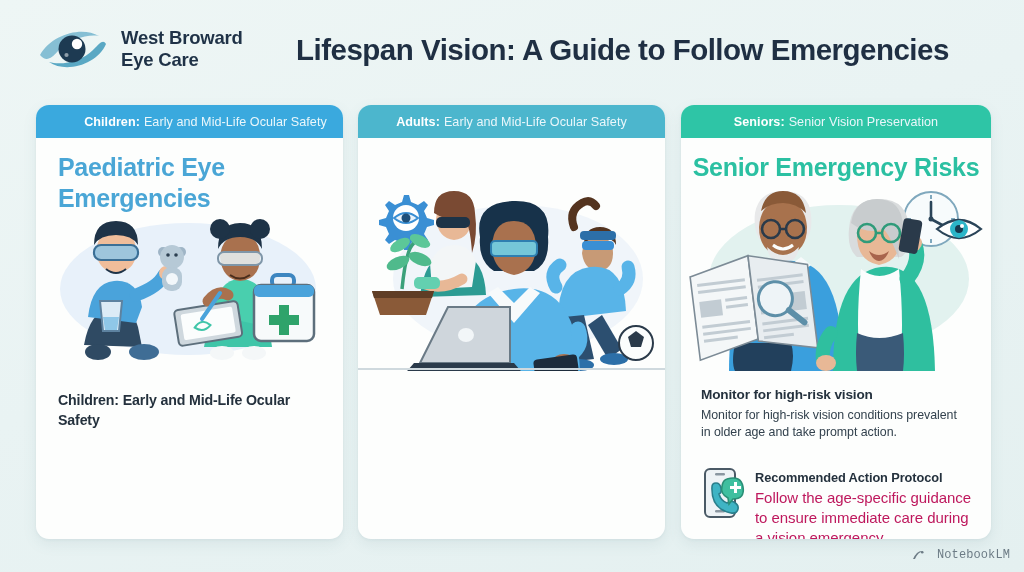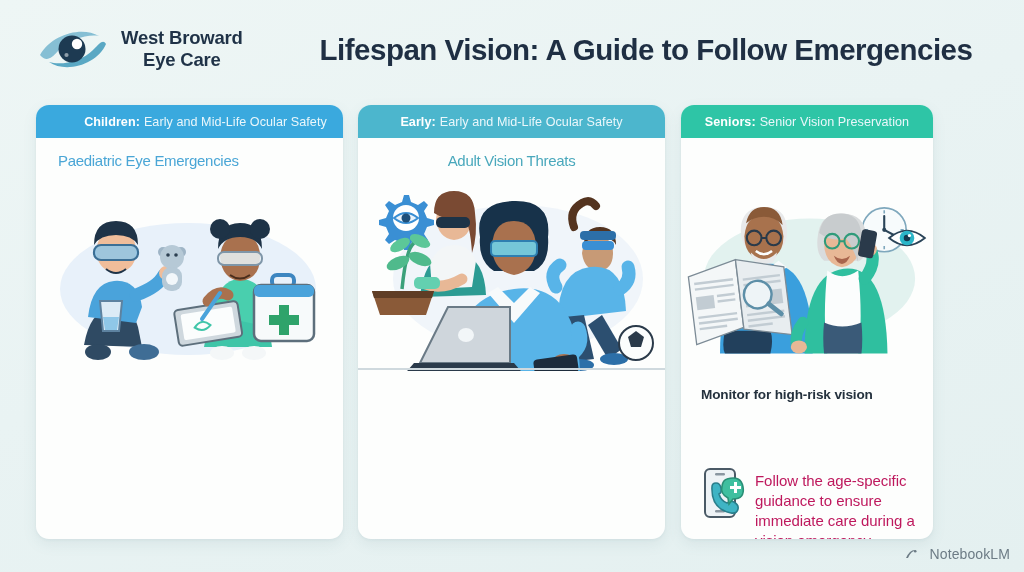--- a/index.html
+++ b/index.html
@@ -5,21 +5,21 @@
   html,body{margin:0;padding:0;}
   body{
     width:1024px;height:572px;overflow:hidden;
     font-family:"Liberation Sans","DejaVu Sans",sans-serif;
     background:linear-gradient(160deg,#eef6f5 0%,#e9f3f3 45%,#e4f0f0 100%);
     position:relative;
   }
   .page{position:absolute;inset:0;}
 
   
-  .header{position:absolute;left:0;top:0;width:912px;height:96px;text-align:center;}
+  .header{position:absolute;left:0;top:0;width:912px;height:96px;}
   .brand{position:absolute;left:36px;top:24px;display:flex;align-items:center;gap:11px;}
   .brand-logo{width:74px;height:50px;flex:0 0 auto;}
   .brand-name{
     font-size:18.5px;font-weight:700;line-height:1.17;color:#1f3247;
     letter-spacing:-.2px;white-space:pre-line;
   }
   .page-title{
     position:absolute;left:296px;top:33px;width:700px;
     font-size:29.5px;font-weight:700;color:#1f2f43;letter-spacing:-.5px;
     white-space:nowrap;
@@ -28,33 +28,33 @@
   
   .cards{position:absolute;left:0;top:105px;width:1024px;height:435px;}
   .card{
     position:absolute;top:0;width:307px;height:434px;
     background:#fdfefd;border-radius:13px;
     box-shadow:0 5px 14px rgba(92,130,140,.10),0 1px 3px rgba(92,130,140,.08);
     overflow:hidden;
   }
   .card.c1{left:36px;}
   .card.c2{left:358px;}
-  .card.c3{left:681px;width:252px;}
+  .card.c3{left:681px;width:310px;}
 
   .card-band{
     height:33px;display:flex;align-items:center;justify-content:center;
     font-size:12.6px;color:#eaf7fb;letter-spacing:.05px;white-space:nowrap;
   }
   .card-band b{font-weight:700;color:#ffffff;margin-right:4px;}
   .c1 .card-band{background:#3aa9de;padding-left:32px;}
   .c2 .card-band{background:#4cb6cd;}
   .c3 .card-band{background:#2ec5a6;}
 
   .card-title{
-    margin:14px 22px 0 22px;font-size:15px;font-weight:400;letter-spacing:-.3px;
+    margin:14px 22px 0 22px;font-size:25px;font-weight:700;letter-spacing:-.3px;
     line-height:1.22;
   }
   .c1 .card-title{color:#4aa6d6;}
   .c2 .card-title{color:#49a8bc;text-align:center;margin-left:10px;margin-right:10px;}
   .c3 .card-title{color:#2bc0a2;text-align:center;margin-left:8px;margin-right:8px;}
 
   .illo{position:absolute;left:0;width:100%;}
   .c1 .illo{top:92px;height:170px;}
   .c2 .illo{top:74px;height:192px;}
   .c3 .illo{top:78px;height:188px;}
@@ -80,21 +80,21 @@
   .protocol-title{
     font-size:12.8px;font-weight:700;color:#24313d;line-height:1.3;letter-spacing:-.1px;
   }
   .protocol-body{
     font-size:15px;color:#be185d;line-height:1.33;margin-top:1px;letter-spacing:-.05px;
   }
 
   
   .watermark{
     position:absolute;right:14px;bottom:10px;display:flex;align-items:center;gap:12px;
-    font-size:14px;color:#6d7c86;letter-spacing:.1px;
+    font-size:12px;color:#6d7c86;letter-spacing:.1px;font-family:Liberation Mono, monospace;
   }
   .watermark svg{display:block;}
 </style>
 </head>
 <body>
 
 <div class="page">
 
   <div class="header">
 
@@ -182,28 +182,30 @@
 
           <g>
             <rect x="236" y="78" width="22" height="12" rx="5" fill="none" stroke="#3d86c0" stroke-width="4"></rect>
             <rect x="218" y="88" width="60" height="56" rx="7" fill="#f7fafb" stroke="#5d6f7c" stroke-width="2.5"></rect>
             <rect x="218" y="88" width="60" height="12" rx="5" fill="#4aa3db"></rect>
             <path d="M243 108 h10 v10 h10 v10 h-10 v10 h-10 v-10 h-10 v-10 h10 z" fill="#2fa36b"></path>
           </g>
         </svg>
       </div>
 
+      <div class="txt">
+        <div class="lead">Children: Early and Mid-Life Ocular Safety</div>
+      </div>
     </div>
 
     <div class="card c2">
       <div class="card-band">
-        <b>Early:</b>
+        <b>Adults:</b>
         <span>Early and Mid-Life Ocular Safety</span>
       </div>
-      <div class="card-title">Adult Vision Threats</div>
 
       <div class="illo">
         <svg viewBox="0 0 307 192">
           <ellipse cx="160" cy="100" rx="125" ry="74" fill="#f0f5fa"></ellipse>
 
           <g transform="translate(16,12)">
             <path d="M30 4 l5 0 l2 7 l7 3 l6 -4 l4 4 l-4 6 l3 7 l7 2 l0 5 l-7 2 l-3 7 l4 6 l-4 4 l-6 -4 l-7 3 l-2 7 l-5 0 l-2 -7 l-7 -3 l-6 4 l-4 -4 l4 -6 l-3 -7 l-7 -2 l0 -5 l7 -2 l3 -7 l-4 -6 l4 -4 l6 4 l7 -3 z" fill="#3a8fd4"></path>
             <circle cx="32" cy="27" r="13" fill="#ffffff"></circle>
             <path d="M20 27 q12 -10 24 0 q-12 10 -24 0z" fill="#eaf3fb" stroke="#3a8fd4" stroke-width="2"></path>
             <circle cx="32" cy="27" r="4.5" fill="#1f4f7a"></circle>
@@ -265,20 +267,21 @@
         </svg>
       </div>
 
     </div>
 
     <div class="card c3">
       <div class="card-band">
         <b>Seniors:</b>
         <span>Senior Vision Preservation</span>
       </div>
+      <div class="card-title">Senior Emergency Risks</div>
 
       <div class="illo">
         <svg viewBox="0 0 310 188">
           <ellipse cx="158" cy="96" rx="130" ry="74" fill="#e2f2ef"></ellipse>
 
           <g>
             <circle cx="250" cy="36" r="27" fill="#f7fbfc" stroke="#7fa8bd" stroke-width="2"></circle>
             <path d="M250 36 l0 -17 M250 36 l13 7" stroke="#2a4458" stroke-width="2.6" stroke-linecap="round"></path>
             <circle cx="250" cy="36" r="2.5" fill="#2a4458"></circle>
             <g stroke="#7fa8bd" stroke-width="2">
@@ -348,34 +351,36 @@
             <ellipse cx="231" cy="60" rx="10" ry="9" fill="#e8b896"></ellipse>
             <rect x="220" y="36" width="19" height="34" rx="4" fill="#2a3a4a" transform="rotate(10 229 53)"></rect>
             <path d="M150 150 q-10 12 -8 28" stroke="#2fbf9f" stroke-width="14" fill="none" stroke-linecap="round"></path>
             <ellipse cx="145" cy="180" rx="10" ry="8" fill="#e8b896"></ellipse>
           </g>
         </svg>
       </div>
 
       <div class="txt">
         <div class="lead">Monitor for high-risk vision</div>
+        <div class="body">Monitor for high-risk vision conditions prevalent in older age and take prompt action.</div>
       </div>
 
       <div class="protocol">
         <span class="protocol-icon">
           <svg viewBox="0 0 44 52">
             <rect x="4" y="2" width="30" height="48" rx="5" fill="#eef3f6" stroke="#4a5a66" stroke-width="2"></rect>
             <rect x="14" y="6" width="10" height="2.4" rx="1.2" fill="#8a97a1"></rect>
             <rect x="14" y="43" width="10" height="2.4" rx="1.2" fill="#8a97a1"></rect>
             <path d="M11 20 q0 -4 4 -4 q4 0 5 5 q1 5 -2 6 q2 7 8 9 q3 -3 7 -1 q5 3 4 7 q-1 5 -7 4 q-20 -4 -19 -26z" fill="#3fb4c4" stroke="#2a7f8c" stroke-width="1.6"></path>
             <path d="M26 12 q14 -4 16 8 q2 12 -10 12 l-4 5 l-1 -6 q-8 -4 -6 -12 q1 -6 5 -7z" fill="#3fbf9f" stroke="#2a8f76" stroke-width="1.6"></path>
             <path d="M33 15 h3 v4 h4 v3 h-4 v4 h-3 v-4 h-4 v-3 h4z" fill="#ffffff"></path>
           </svg>
         </span>
         <div class="protocol-text">
+          <div class="protocol-title">Recommended Action Protocol</div>
           <div class="protocol-body">Follow the age-specific guidance to ensure immediate care during a vision emergency.</div>
         </div>
       </div>
     </div>
 
   </div>
 
   <div class="watermark">
     <span>
       <svg width="13" height="11" viewBox="0 0 13 11">

